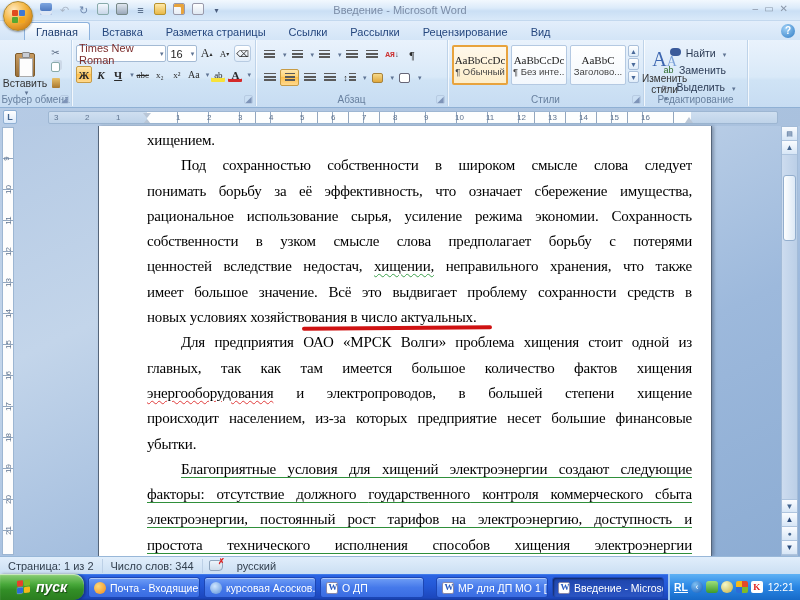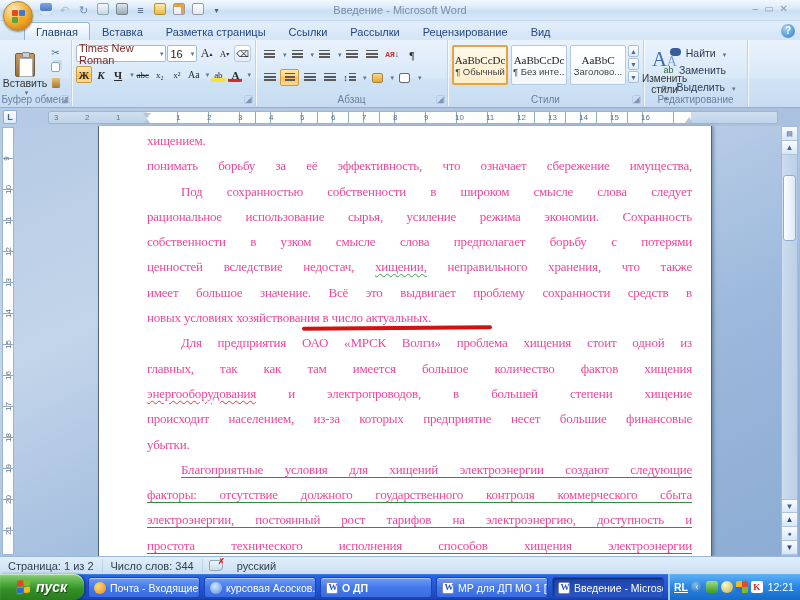--- a/index.html
+++ b/index.html
@@ -109,22 +109,22 @@
   
   .docarea{position:absolute;left:0;top:126px;width:800px;height:430px;
     background:linear-gradient(155deg,#b5cae4 0%,#c3d5ea 30%,#9db9dc 65%,#8cacd3 100%);}
   .vruler{position:absolute;left:2px;top:1px;width:12px;height:428px;background:#fdfdfd;
     border:1px solid #9db6d2;
     background-image:repeating-linear-gradient(180deg,transparent 0 14.7px,#93a7bf 14.7px 15.5px);}
   .vnum{position:absolute;left:1px;font-size:8px;color:#5e738f;transform:rotate(-90deg);}
   .page{position:absolute;left:98px;top:0;width:614px;height:430px;background:#fff;
     border-left:1px solid #55657a;border-right:1px solid #55657a;box-shadow:2px 0 3px rgba(40,55,75,.35);}
   .textblock{position:absolute;left:48px;top:2px;width:545px;}
-  .line{height:25.3px;line-height:25.3px;font-family:"Liberation Serif",serif;font-size:13px;
-    letter-spacing:-0.2px;color:#ec4899;text-align:justify;text-align-last:justify;
+  .line{height:25.3px;line-height:25.3px;font-family:"Liberation Serif",serif;font-size:15px;
+    letter-spacing:-0.2px;color:#000000;text-align:justify;text-align-last:justify;
     overflow:hidden;white-space:normal;}
   .line.last{text-align-last:left;}
   .line.indent{text-indent:34px;}
   .line.green span.seg{text-decoration:underline;text-decoration-color:#2f8f3a;text-underline-offset:3px;}
   span.wavy-green{text-decoration:underline wavy #3aa04a;text-decoration-thickness:1px;text-underline-offset:2px;}
   span.wavy-red{text-decoration:underline wavy #e03c3c;text-decoration-thickness:1px;text-underline-offset:2px;}
   .redmark{position:absolute;left:203px;top:200px;width:190px;height:3.5px;background:#cf1212;
     border-radius:2px;transform:rotate(-.5deg);}
   
   .vscroll{position:absolute;right:2px;top:0px;width:17px;height:430px;
@@ -382,22 +382,22 @@
     <span class="rtri"></span>
     <span id="hruler-nums"><span class="rnum" style="left: 5px;">3</span><span class="rnum" style="left: 36px;">2</span><span class="rnum" style="left: 67px;">1</span><span class="rnum" style="left: 127px;">1</span><span class="rnum" style="left: 158px;">2</span><span class="rnum" style="left: 189px;">3</span><span class="rnum" style="left: 220px;">4</span><span class="rnum" style="left: 251px;">5</span><span class="rnum" style="left: 282px;">6</span><span class="rnum" style="left: 313px;">7</span><span class="rnum" style="left: 344px;">8</span><span class="rnum" style="left: 375px;">9</span><span class="rnum" style="left: 406px;">10</span><span class="rnum" style="left: 437px;">11</span><span class="rnum" style="left: 468px;">12</span><span class="rnum" style="left: 499px;">13</span><span class="rnum" style="left: 530px;">14</span><span class="rnum" style="left: 561px;">15</span><span class="rnum" style="left: 592px;">16</span></span>
   </div>
 </div>
 
 <div class="docarea">
   <div class="vruler"><span id="vruler-nums"><span class="vnum" style="top: 26px;">9</span><span class="vnum" style="top: 57px;">10</span><span class="vnum" style="top: 88px;">11</span><span class="vnum" style="top: 119px;">12</span><span class="vnum" style="top: 150px;">13</span><span class="vnum" style="top: 181px;">14</span><span class="vnum" style="top: 212px;">15</span><span class="vnum" style="top: 243px;">16</span><span class="vnum" style="top: 274px;">17</span><span class="vnum" style="top: 305px;">18</span><span class="vnum" style="top: 336px;">19</span><span class="vnum" style="top: 367px;">20</span><span class="vnum" style="top: 398px;">21</span></span></div>
   <div class="page">
     <div class="textblock" id="textblock">
         <div class="line last"><span class="seg">хищением.</span></div>
+        <div class="line indent"><span class="seg">Под сохранностью собственности в широком смысле слова следует</span></div>
         <div class="line"><span class="seg">понимать борьбу за её эффективность, что означает сбережение имущества,</span></div>
-        <div class="line indent"><span class="seg">Под сохранностью собственности в широком смысле слова следует</span></div>
         <div class="line"><span class="seg">рациональное использование сырья, усиление режима экономии. Сохранность</span></div>
         <div class="line"><span class="seg">собственности в узком смысле слова предполагает борьбу с потерями</span></div>
         <div class="line"><span class="seg">ценностей вследствие недостач, </span><span class="seg wavy-green">хищении,</span><span class="seg"> неправильного хранения, что также</span></div>
         <div class="line"><span class="seg">имеет большое значение. Всё это выдвигает проблему сохранности средств в</span></div>
         <div class="line last"><span class="seg">новых условиях хозяйствования в число актуальных.</span></div>
         <div class="line indent"><span class="seg">Для предприятия ОАО «МРСК Волги» проблема хищения стоит одной из</span></div>
         <div class="line"><span class="seg">главных, так как там имеется большое количество фактов хищения</span></div>
         <div class="line"><span class="seg wavy-red">энергооборудования</span><span class="seg"> и электропроводов, в большей степени хищение</span></div>
         <div class="line"><span class="seg">происходит населением, из-за которых предприятие несет большие финансовые</span></div>
         <div class="line last"><span class="seg">убытки.</span></div>
@@ -438,21 +438,21 @@
       </span>
     <span>пуск</span>
   </div>
   <span id="taskbtns-host"></span>
   <div class="taskbtn" style="left: 88px; width: 112px;">
       <span class="tb-ico tb-mail"></span>
       <span>Почта - Входящие...</span>
     </div><div class="taskbtn" style="left: 204px; width: 112px;">
       <span class="tb-ico tb-doc"></span>
       <span>курсовая Асосков...</span>
-    </div><div class="taskbtn" style="left: 320px; width: 112px; font-weight: bold;">
+    </div><div class="taskbtn" style="left: 320px; width: 104px;">
       <span class="tb-ico tb-word"></span>
       <span>О ДП</span>
     </div><div class="taskbtn" style="left: 436px; width: 112px;">
       <span class="tb-ico tb-word"></span>
       <span>МР для ДП МО 1 [Р...</span>
     </div><div class="taskbtn active" style="left: 552px; width: 112px;">
       <span class="tb-ico tb-word"></span>
       <span>Введение - Microso...</span>
     </div><div class="tray">
     <span style="font-weight:bold;text-decoration:underline;">RL</span>

